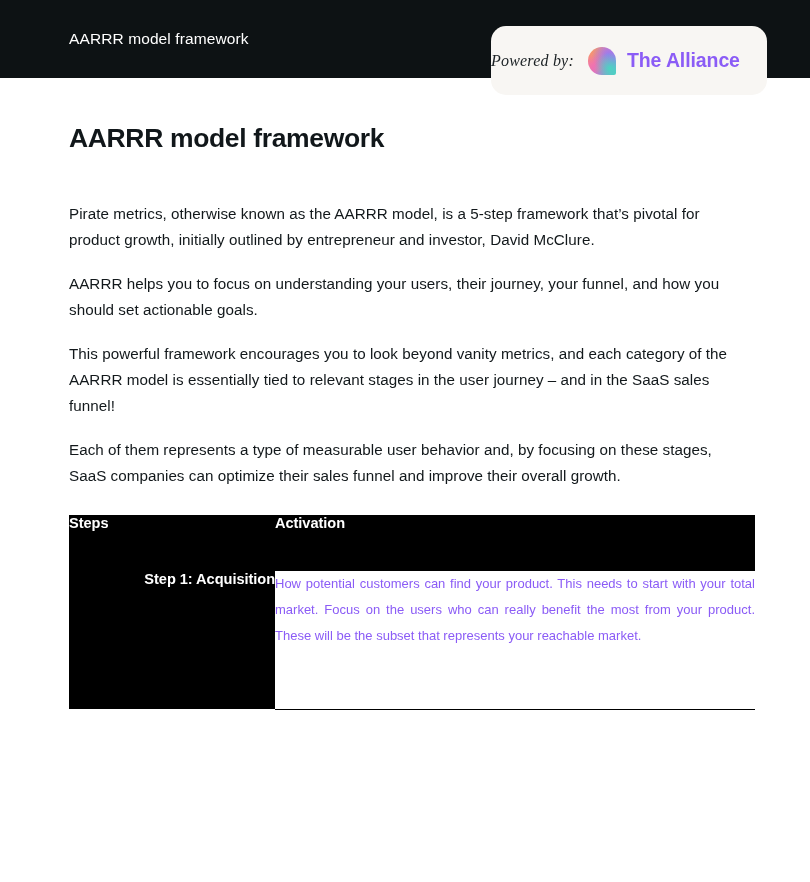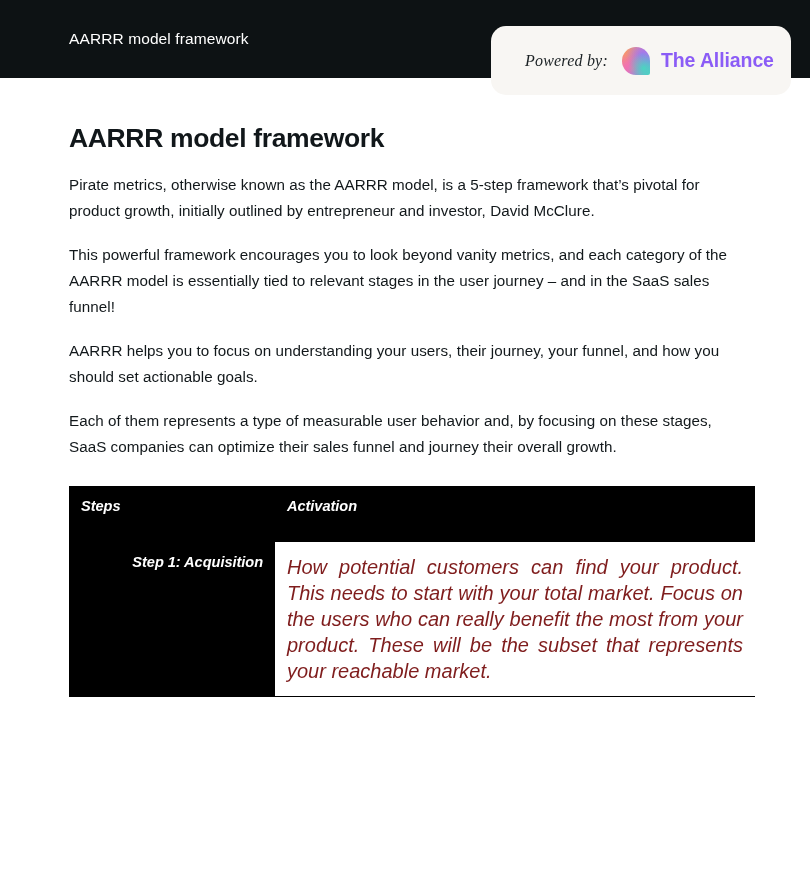--- a/index.html
+++ b/index.html
@@ -34,27 +34,26 @@
     color: #ffffff;
     letter-spacing: 0.1px;
     white-space: nowrap;
   }
 
   
   #powered-badge {
     position: absolute;
     left: 491px;
     top: 26px;
-    width: 300px;
+    width: 276px;
     height: 69px;
     background: #f8f6f3;
     border-radius: 15px;
     display: flex;
     align-items: center;
-    padding-left: 34px;
     z-index: 5;
   }
   #powered-by-label {
     font-family: "Liberation Serif", serif;
     font-style: italic;
     font-size: 16px;
     color: #1b2124;
     white-space: nowrap;
     letter-spacing: 0.2px;
   }
@@ -89,21 +88,21 @@
     padding: 0 69px;
   }
   #page-title {
     margin: 45px 0 0 0;
     font-size: 26.5px;
     font-weight: 700;
     letter-spacing: -0.35px;
     color: #11171a;
   }
   #paragraphs {
-    margin-top: 18px;
+    margin-top: 47px;
   }
   .para {
     font-size: 15.2px;
     line-height: 26px;
     color: #12181b;
     margin: 0 0 18px 0;
     letter-spacing: 0.05px;
   }
   .para:last-child { margin-bottom: 0; }
 
@@ -121,22 +120,21 @@
     width: 686px;
     border-collapse: collapse;
     table-layout: fixed;
   }
   #aarrr-table col.col-steps { width: 206px; }
   #aarrr-table col.col-breakdown { width: 480px; }
 
   #aarrr-table th,
   #aarrr-table td {
     vertical-align: top;
-    padding: 12px;
-    font-style: italic;
+    padding: 0;
   }
 
   .th-steps, .th-breakdown {
     background: #000000;
     color: #ffffff;
     height: 56px;
     font-size: 14.6px;
     font-weight: 700;
     text-align: left;
     letter-spacing: -0.05px;
@@ -149,22 +147,22 @@
     color: #ffffff;
     font-size: 14.6px;
     font-weight: 700;
     letter-spacing: -0.05px;
     padding: 17px 0 0 8px;
     height: 138px;
     text-align: right;
   }
   .td-breakdown {
     background: #ffffff;
-    color: #7f1d1d;
-    font-size: 20px;
+    color: #8b5cf6;
+    font-size: 13px;
     line-height: 26px;
     text-align: justify;
     padding: 18px 8px 16px 12px;
     border-bottom: 1.6px solid #000000;
   }
 </style>
 </head>
 <body>
 
 <div id="top-bar">
@@ -176,23 +174,23 @@
   <span id="alliance-logo"></span>
   <span id="alliance-name">The Alliance</span>
 </div>
 
 <div id="doc">
 
   <h1 id="page-title">AARRR model framework</h1>
 
   <div id="paragraphs">
     <p class="para">Pirate metrics, otherwise known as the AARRR model, is a 5-step framework that’s pivotal for product growth, initially outlined by entrepreneur and investor, David McClure.</p>
+    <p class="para">AARRR helps you to focus on understanding your users, their journey, your funnel, and how you should set actionable goals.</p>
     <p class="para">This powerful framework encourages you to look beyond vanity metrics, and each category of the AARRR model is essentially tied to relevant stages in the user journey – and in the SaaS sales funnel!</p>
-    <p class="para">AARRR helps you to focus on understanding your users, their journey, your funnel, and how you should set actionable goals.</p>
-    <p class="para">Each of them represents a type of measurable user behavior and, by focusing on these stages, SaaS companies can optimize their sales funnel and journey their overall growth.</p>
+    <p class="para">Each of them represents a type of measurable user behavior and, by focusing on these stages, SaaS companies can optimize their sales funnel and improve their overall growth.</p>
   </div>
 
 
   <table id="aarrr-table">
     <colgroup>
       <col class="col-steps">
       <col class="col-breakdown">
     </colgroup>
     <thead>
       <tr>

